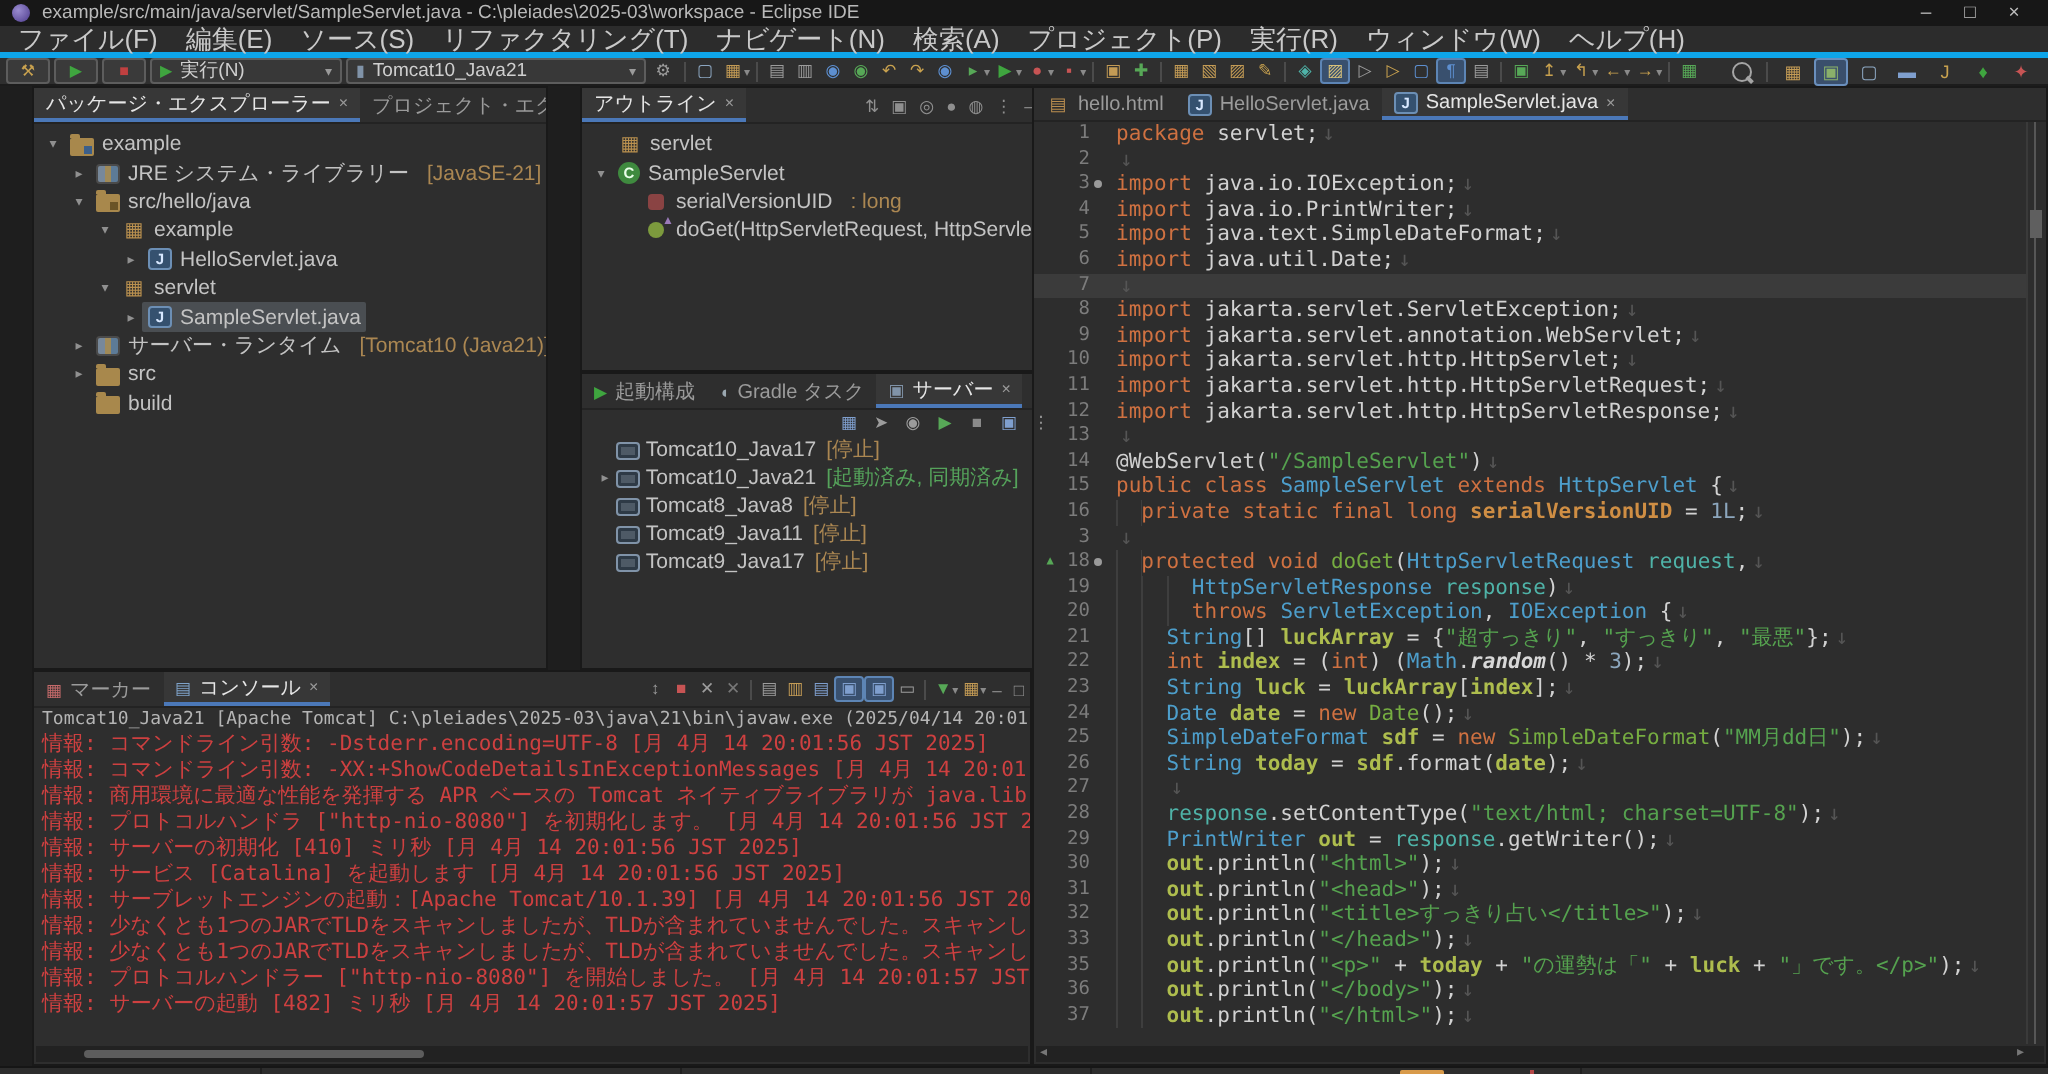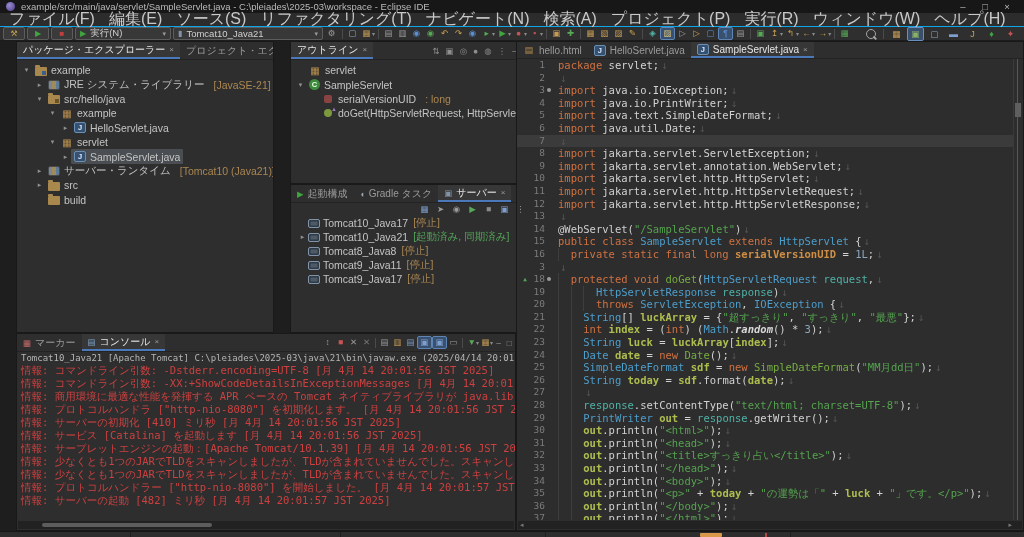--- a/index.html
+++ b/index.html
@@ -3,21 +3,21 @@
 <meta charset="utf-8">
 <style>
   html,body{margin:0;padding:0;background:#111;}
   .app{position:relative;width:1024px;height:537px;background:#1e1e1e;overflow:hidden;
        font-family:"Liberation Sans",sans-serif;color:#c7c7c7;font-size:11px;-webkit-font-smoothing:antialiased;}
   
   .titlebar{height:13px;background:#171717;display:flex;align-items:center;gap:6px;padding:0 6px;font-size:9.5px;color:#b9b9b9;}
   .ecl-logo{width:9px;height:9px;border-radius:50%;background:radial-gradient(circle at 35% 35%,#9a8cd0,#4c3a8c);flex:none;}
   .win-controls{margin-left:auto;display:flex;gap:0;}
   .win-controls span{width:22px;text-align:center;color:#bdbdbd;font-size:9.5px;}
-  .menubar{height:13px;background:#2c2c2c;display:flex;align-items:center;padding:0 2px;font-size:16px;color:#c9c9c9;border-bottom:1px solid #0ea5e9;}
+  .menubar{height:13px;background:#2c2c2c;display:flex;align-items:center;padding:0 2px;font-size:13px;color:#c9c9c9;border-bottom:3px solid #0ea5e9;}
   .mitem{padding:0 7px;white-space:nowrap;}
   .toolbar{height:13px;background:#2f2f2f;display:flex;align-items:center;gap:2px;padding:0 3px;border-bottom:1px solid #1c1c1c;}
   .tbtn{height:11px;min-width:20px;border:1px solid #5d5d5d;border-radius:2px;background:#3a3a3a;display:flex;align-items:center;justify-content:center;font-size:8px;}
   .combo{height:11px;border:1px solid #5d5d5d;border-radius:2px;background:#383838;display:flex;align-items:center;gap:4px;padding:0 4px;font-size:9.5px;color:#cfcfcf;}
   .combo .chev{margin-left:auto;color:#9a9a9a;font-size:7px;}
   .sep{width:1px;height:10px;background:#4b4b4b;margin:0 2px;flex:none;}
   .tb-ico{width:13px;text-align:center;font-size:8.5px;line-height:11px;flex:none;position:relative;}
   .tb-ico.tog{background:#39506e;border:1px solid #5d85b5;border-radius:2px;}
   .dd{color:#8a8a8a;font-size:6px;margin-left:-2px;}
   .mag{width:8px;height:8px;border:1.4px solid #a5a5a5;border-radius:50%;position:relative;margin:0 3px;flex:none;}
@@ -525,21 +525,20 @@
             <div class="cline"><span class="gut"><span class="gover"></span><span class="gnum">24</span><span class="gfold"></span></span><span class="ctext"><span class="ind" style="width: 4ch;"></span><span class="tk-t">Date</span><span class="tk-d"> </span><span class="tk-v">date</span><span class="tk-d"> = </span><span class="tk-k">new</span><span class="tk-d"> </span><span class="tk-m">Date</span><span class="tk-d">();</span><span class="tk-w">↓</span></span></div>
             <div class="cline"><span class="gut"><span class="gover"></span><span class="gnum">25</span><span class="gfold"></span></span><span class="ctext"><span class="ind" style="width: 4ch;"></span><span class="tk-t">SimpleDateFormat</span><span class="tk-d"> </span><span class="tk-v">sdf</span><span class="tk-d"> = </span><span class="tk-k">new</span><span class="tk-d"> </span><span class="tk-m">SimpleDateFormat</span><span class="tk-d">(</span><span class="tk-s">"MM月dd日"</span><span class="tk-d">);</span><span class="tk-w">↓</span></span></div>
             <div class="cline"><span class="gut"><span class="gover"></span><span class="gnum">26</span><span class="gfold"></span></span><span class="ctext"><span class="ind" style="width: 4ch;"></span><span class="tk-t">String</span><span class="tk-d"> </span><span class="tk-v">today</span><span class="tk-d"> = </span><span class="tk-v">sdf</span><span class="tk-d">.format(</span><span class="tk-v">date</span><span class="tk-d">);</span><span class="tk-w">↓</span></span></div>
             <div class="cline"><span class="gut"><span class="gover"></span><span class="gnum">27</span><span class="gfold"></span></span><span class="ctext"><span class="ind" style="width: 4ch;"></span><span class="tk-w">↓</span></span></div>
             <div class="cline"><span class="gut"><span class="gover"></span><span class="gnum">28</span><span class="gfold"></span></span><span class="ctext"><span class="ind" style="width: 4ch;"></span><span class="tk-p">response</span><span class="tk-d">.setContentType(</span><span class="tk-s">"text/html; charset=UTF-8"</span><span class="tk-d">);</span><span class="tk-w">↓</span></span></div>
             <div class="cline"><span class="gut"><span class="gover"></span><span class="gnum">29</span><span class="gfold"></span></span><span class="ctext"><span class="ind" style="width: 4ch;"></span><span class="tk-t">PrintWriter</span><span class="tk-d"> </span><span class="tk-v">out</span><span class="tk-d"> = </span><span class="tk-p">response</span><span class="tk-d">.getWriter();</span><span class="tk-w">↓</span></span></div>
             <div class="cline"><span class="gut"><span class="gover"></span><span class="gnum">30</span><span class="gfold"></span></span><span class="ctext"><span class="ind" style="width: 4ch;"></span><span class="tk-v">out</span><span class="tk-d">.println(</span><span class="tk-s">"&lt;html&gt;"</span><span class="tk-d">);</span><span class="tk-w">↓</span></span></div>
             <div class="cline"><span class="gut"><span class="gover"></span><span class="gnum">31</span><span class="gfold"></span></span><span class="ctext"><span class="ind" style="width: 4ch;"></span><span class="tk-v">out</span><span class="tk-d">.println(</span><span class="tk-s">"&lt;head&gt;"</span><span class="tk-d">);</span><span class="tk-w">↓</span></span></div>
             <div class="cline"><span class="gut"><span class="gover"></span><span class="gnum">32</span><span class="gfold"></span></span><span class="ctext"><span class="ind" style="width: 4ch;"></span><span class="tk-v">out</span><span class="tk-d">.println(</span><span class="tk-s">"&lt;title&gt;すっきり占い&lt;/title&gt;"</span><span class="tk-d">);</span><span class="tk-w">↓</span></span></div>
             <div class="cline"><span class="gut"><span class="gover"></span><span class="gnum">33</span><span class="gfold"></span></span><span class="ctext"><span class="ind" style="width: 4ch;"></span><span class="tk-v">out</span><span class="tk-d">.println(</span><span class="tk-s">"&lt;/head&gt;"</span><span class="tk-d">);</span><span class="tk-w">↓</span></span></div>
-            <div class="cline"><span class="gut"><span class="gover"></span><span class="gnum">34</span><span class="gfold"></span></span><span class="ctext"><span class="ind" style="width: 4ch;"></span><span class="tk-v">out</span><span class="tk-d">.println(</span><span class="tk-s">"&lt;body&gt;"</span><span class="tk-d">);</span><span class="tk-w">↓</span></span></div>
             <div class="cline"><span class="gut"><span class="gover"></span><span class="gnum">35</span><span class="gfold"></span></span><span class="ctext"><span class="ind" style="width: 4ch;"></span><span class="tk-v">out</span><span class="tk-d">.println(</span><span class="tk-s">"&lt;p&gt;"</span><span class="tk-d"> + </span><span class="tk-v">today</span><span class="tk-d"> + </span><span class="tk-s">"の運勢は「"</span><span class="tk-d"> + </span><span class="tk-v">luck</span><span class="tk-d"> + </span><span class="tk-s">"」です。&lt;/p&gt;"</span><span class="tk-d">);</span><span class="tk-w">↓</span></span></div>
             <div class="cline"><span class="gut"><span class="gover"></span><span class="gnum">36</span><span class="gfold"></span></span><span class="ctext"><span class="ind" style="width: 4ch;"></span><span class="tk-v">out</span><span class="tk-d">.println(</span><span class="tk-s">"&lt;/body&gt;"</span><span class="tk-d">);</span><span class="tk-w">↓</span></span></div>
             <div class="cline"><span class="gut"><span class="gover"></span><span class="gnum">37</span><span class="gfold"></span></span><span class="ctext"><span class="ind" style="width: 4ch;"></span><span class="tk-v">out</span><span class="tk-d">.println(</span><span class="tk-s">"&lt;/html&gt;"</span><span class="tk-d">);</span><span class="tk-w">↓</span></span></div>
           </div>
         <div class="ruler">
             <span class="rthumb"></span>
           </div>
       </div>
       <div class="hscroll">
         <span class="harrow" style="left:2px">◂</span>

